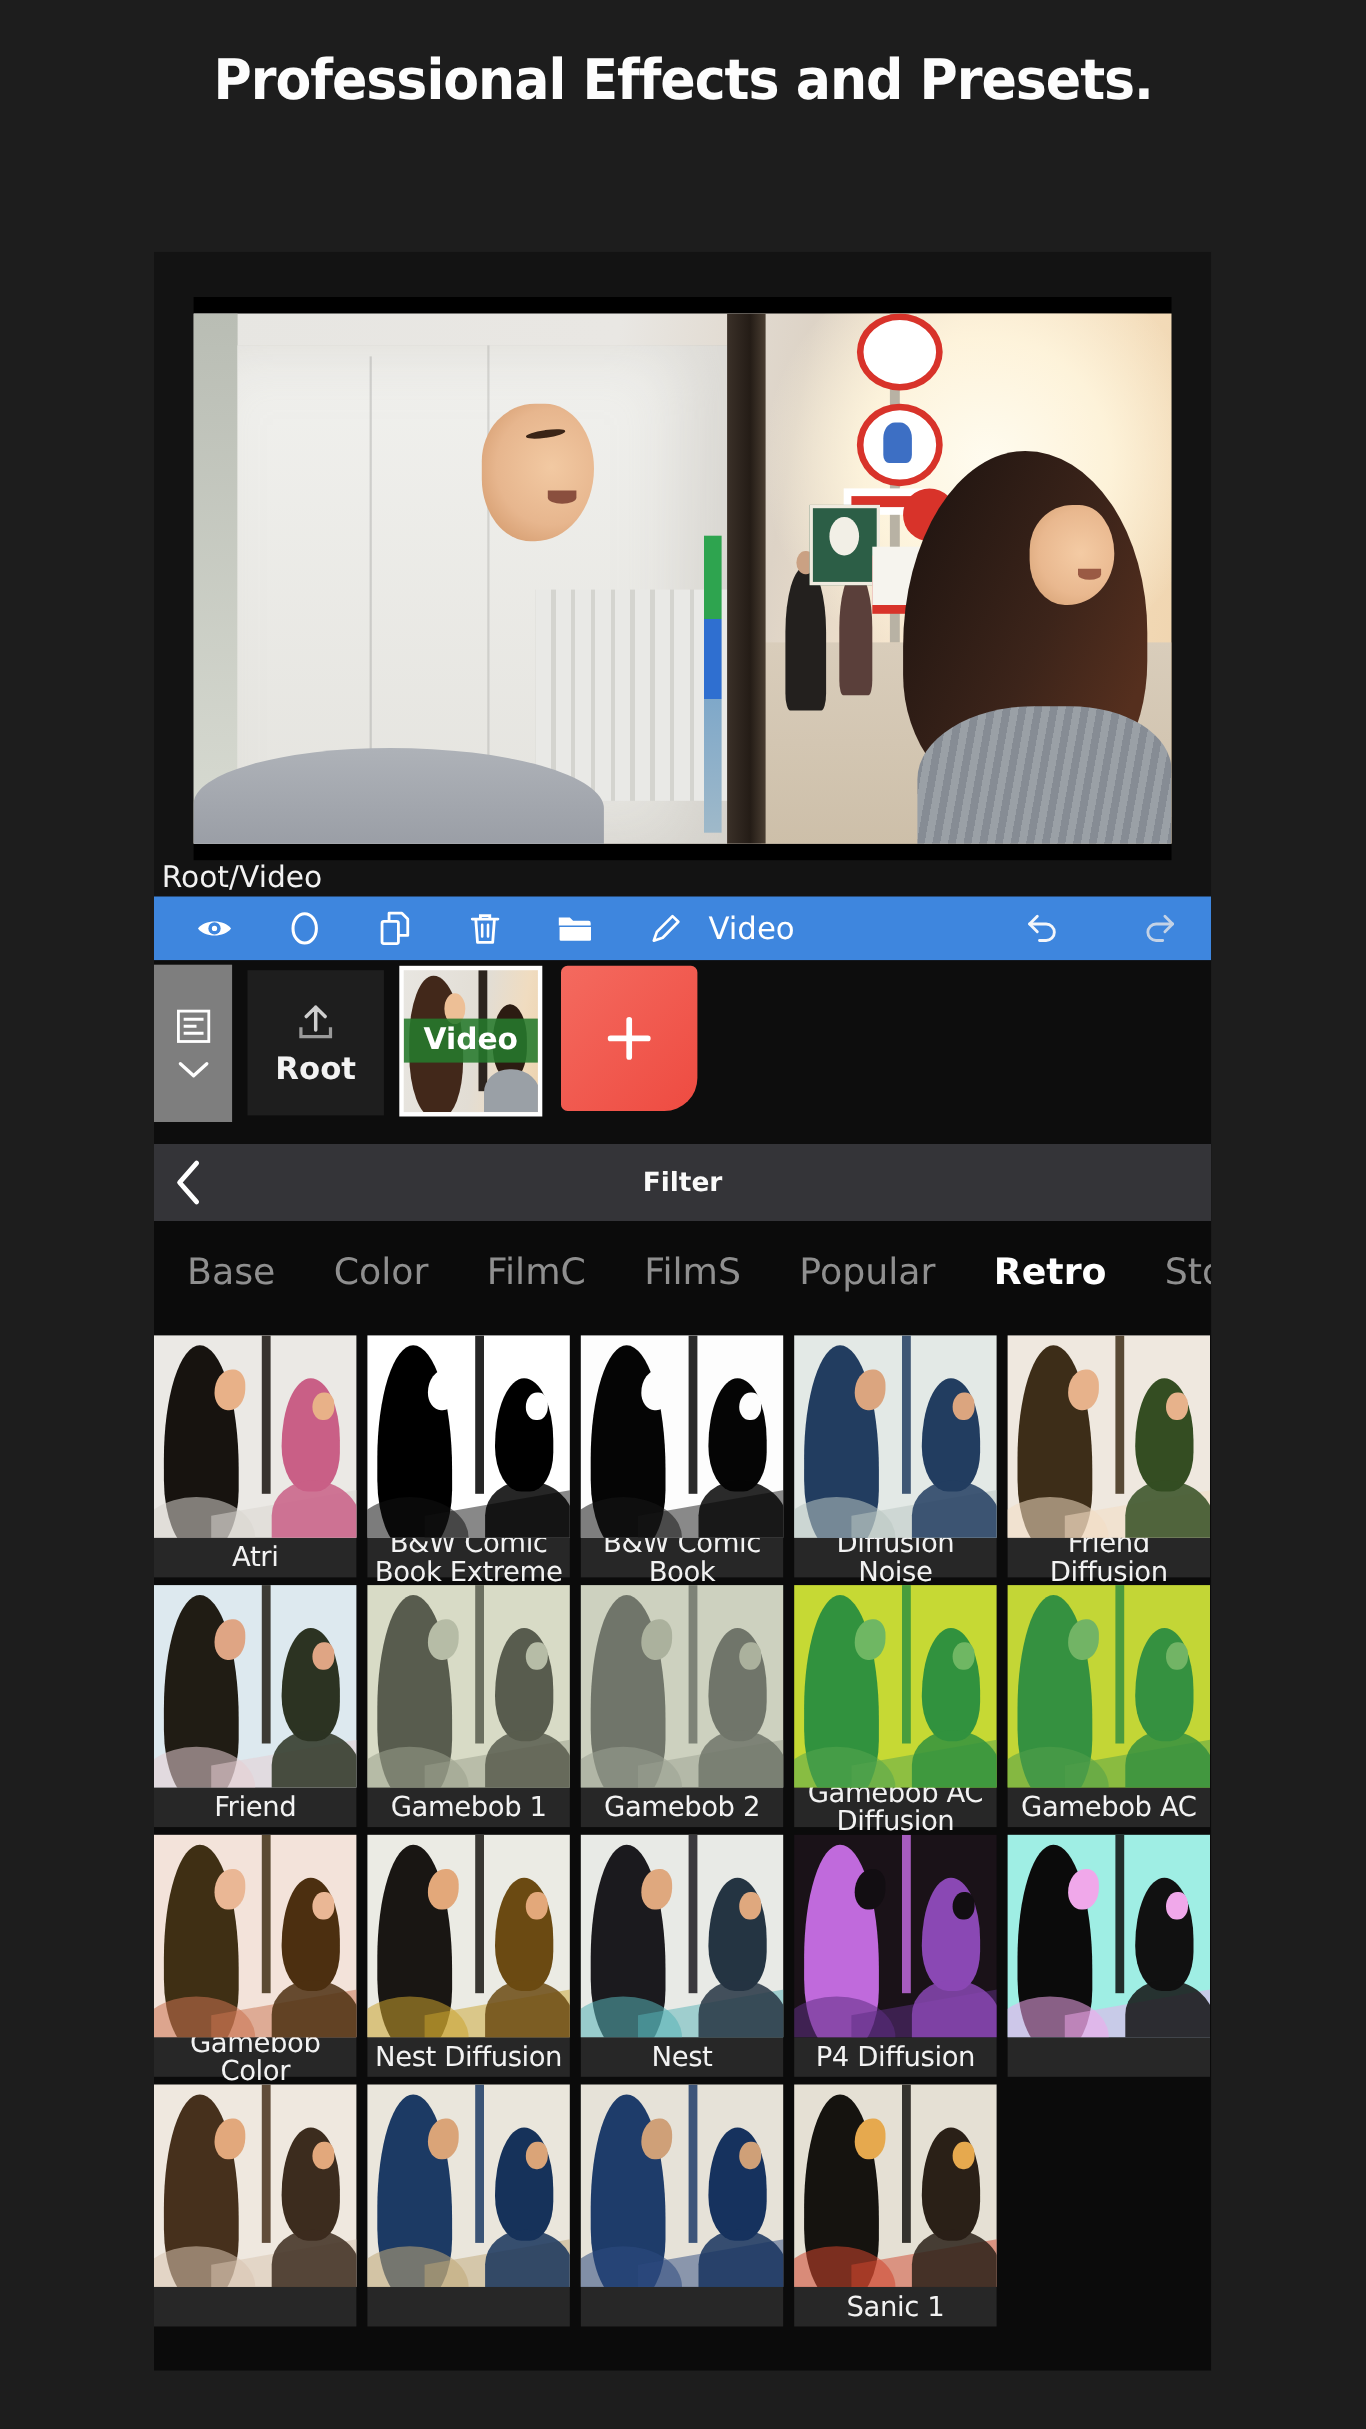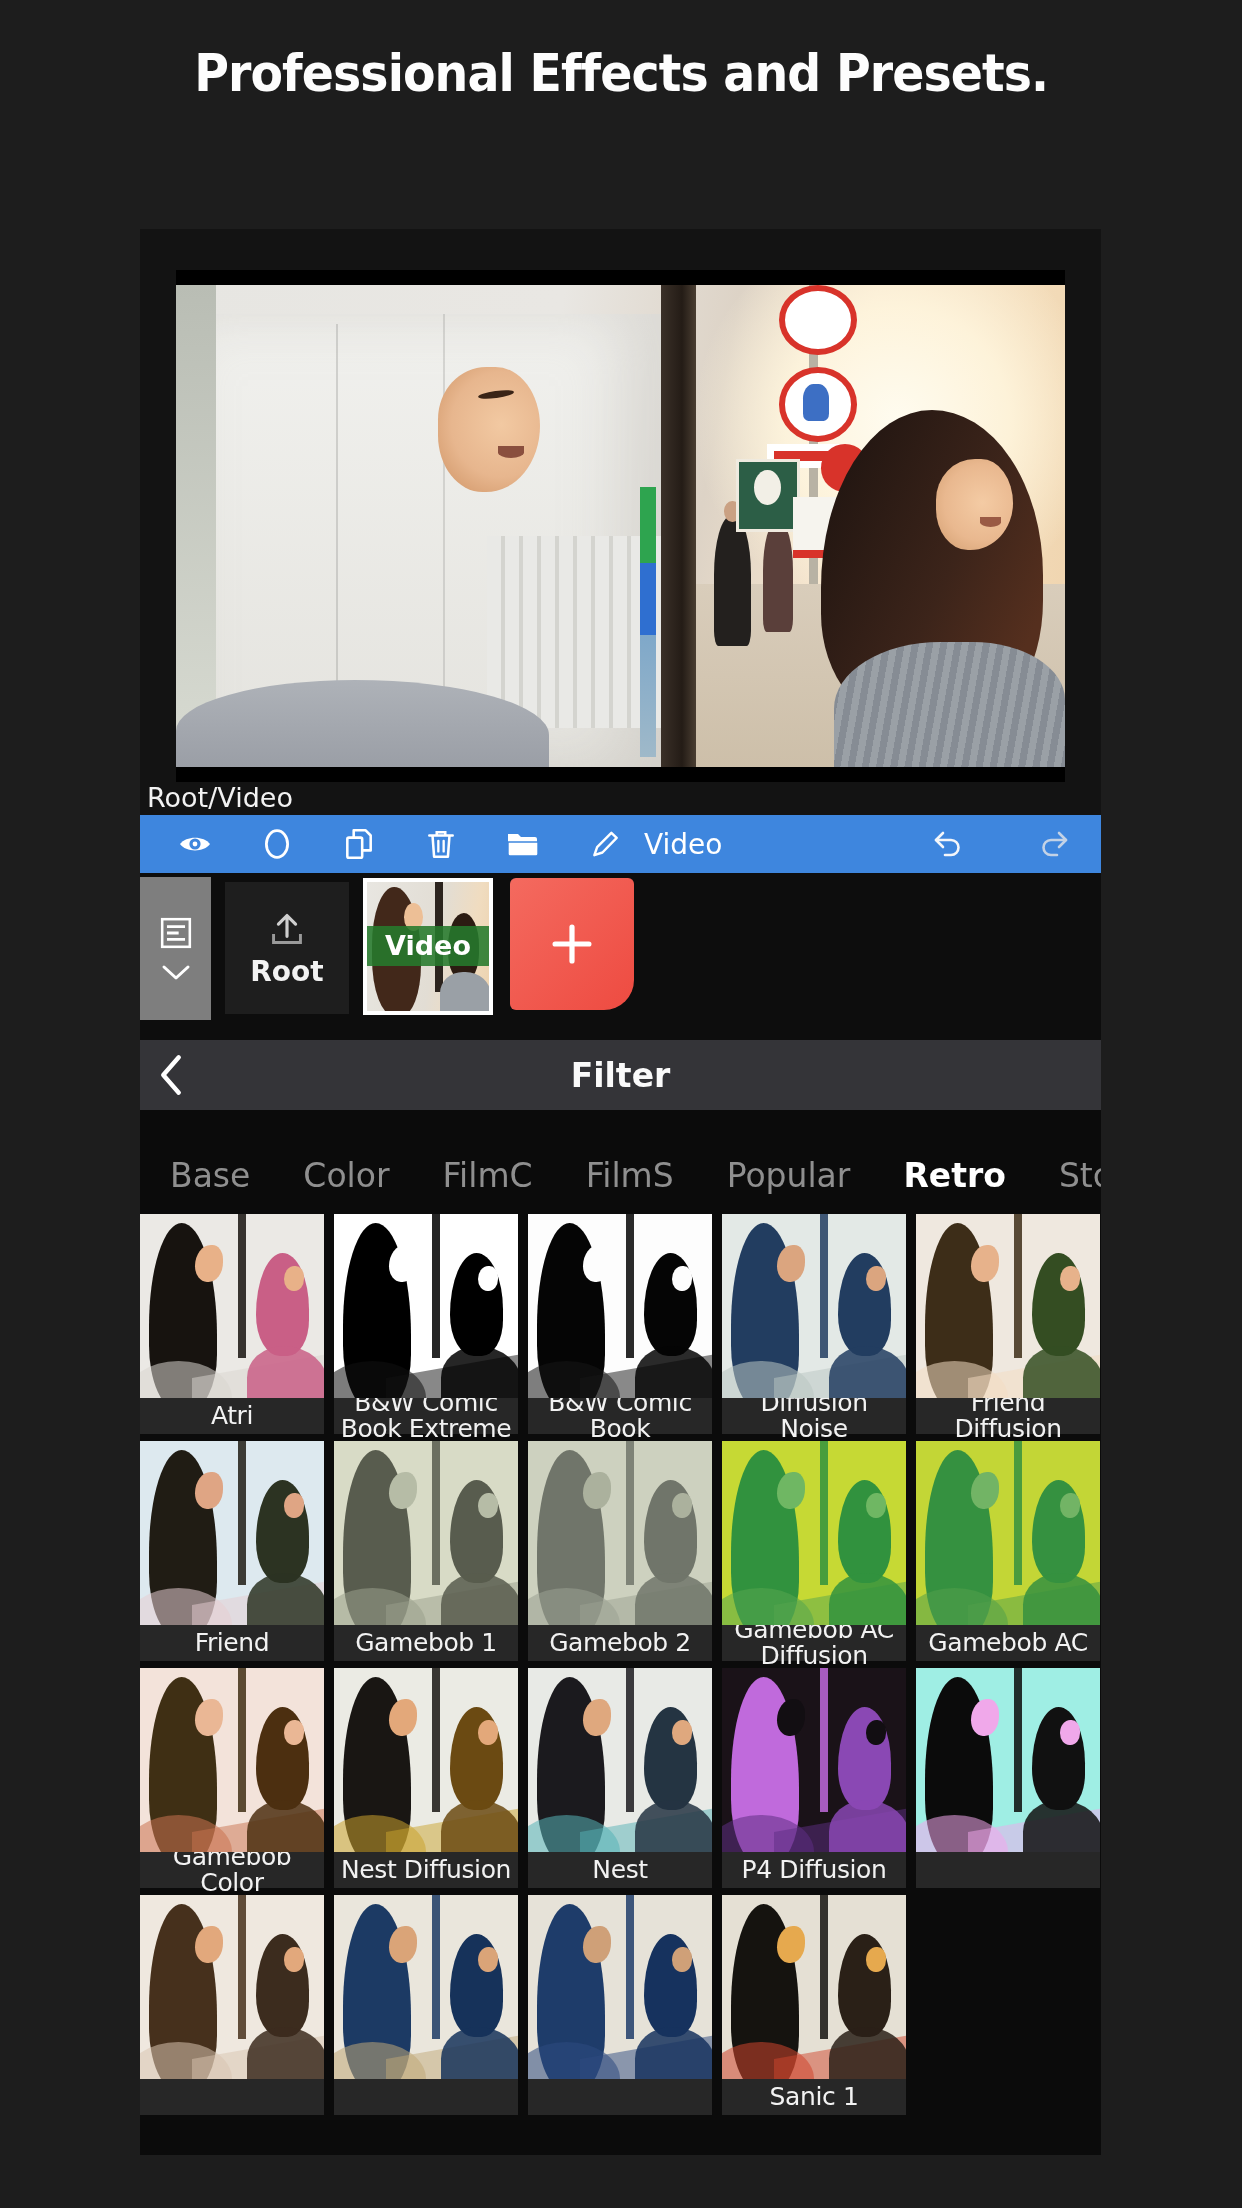--- a/index.html
+++ b/index.html
@@ -99,26 +99,26 @@
                display:flex;align-items:center;justify-content:center;}
   .clip-banner span{font-size:27px;font-weight:700;color:#fff;}
   .tile-add{position:absolute;left:370px;top:5px;width:124px;height:132px;
             background:linear-gradient(135deg,#f46a5f 0%,#ee4b41 100%);
             border-radius:6px 6px 30px 6px;display:flex;align-items:center;justify-content:center;}
 
   
   .fheader{position:absolute;left:0;top:811px;width:961px;height:70px;background:#343438;
            display:flex;align-items:center;justify-content:center;}
   .fheader .back{position:absolute;left:16px;top:14px;width:30px;height:42px;}
-  .fheader .ttl{font-size:33px;font-weight:700;color:#fafafa;}
+  .fheader .ttl{font-size:24px;font-weight:700;color:#fafafa;}
 
   
   .fsection{position:absolute;left:0;top:881px;width:961px;height:1045px;background:#0b0b0b;}
   .tabs{display:flex;gap:53px;padding:26px 0 0 30px;white-space:nowrap;overflow:hidden;}
-  .tab{font-size:33px;color:#8f8f8f;flex:0 0 auto;margin-top:20px;}
+  .tab{font-size:33px;color:#8f8f8f;flex:0 0 auto;}
   .tab.active{color:#ffffff;font-weight:700;}
 
   .grid{position:absolute;left:0;top:104px;width:960px;
         display:grid;grid-template-columns:repeat(5,184px);gap:7px 10px;}
   .tile{width:184px;}
   .thumb{position:relative;width:184px;height:184px;background:var(--bg);overflow:hidden;}
   .thumb i{position:absolute;display:block;}
   .thumb .hairL{left:5%;top:5%;width:37%;height:102%;background:var(--fig);
                 border-radius:48% 52% 42% 44%/55% 60% 30% 35%;}
   .thumb .faceL{left:30%;top:17%;width:15%;height:20%;background:var(--skin);

